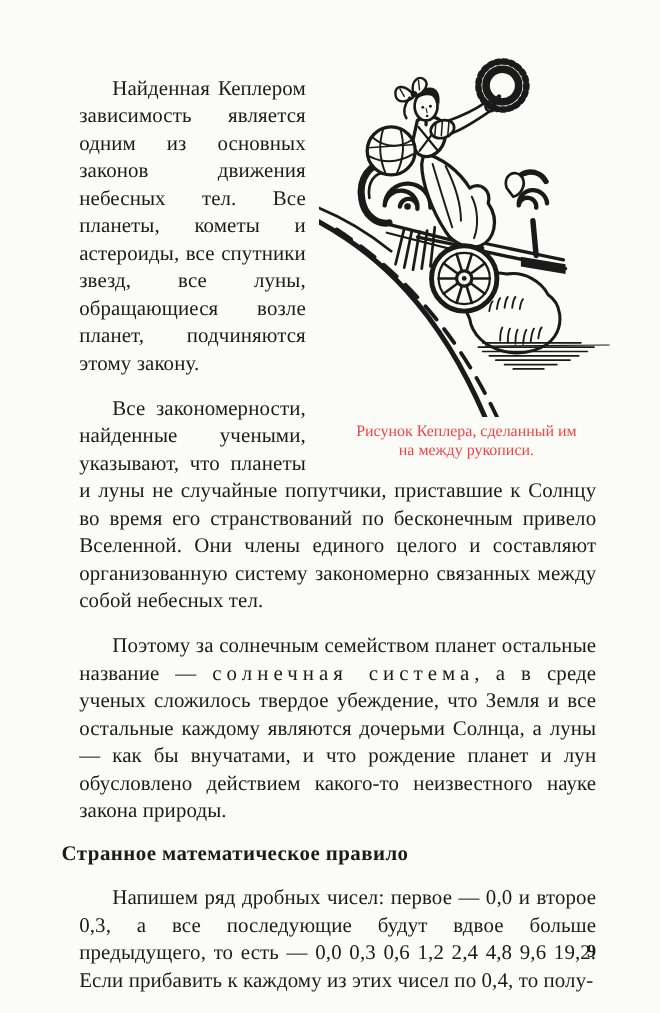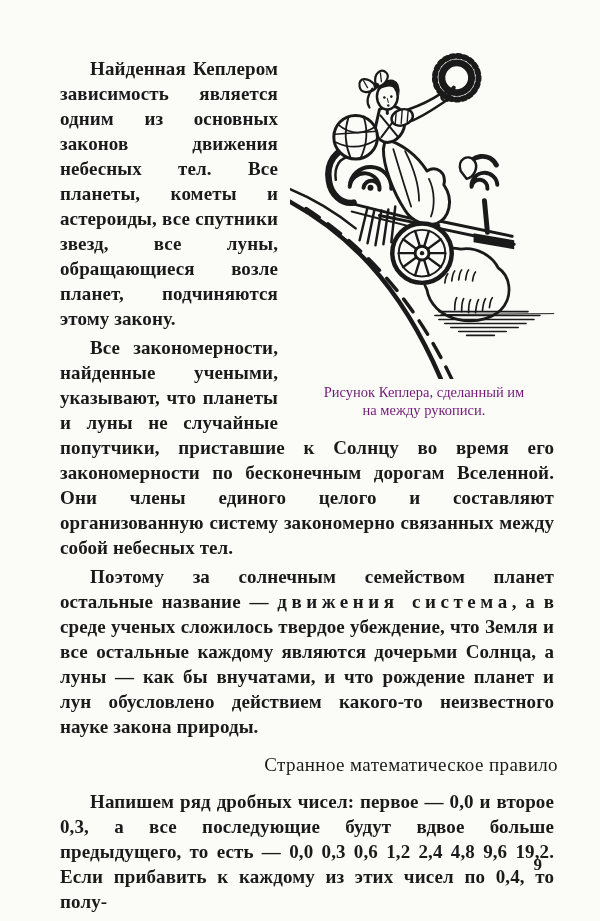--- a/index.html
+++ b/index.html
@@ -21,39 +21,38 @@
     float:right;
     width:268px;
     margin:0 0 8px 12px;
   }
   .figure-block svg { display:block; width:268px; height:327px; }
   .figure-caption {
     margin-top:4px;
     font-size:14.5px;
     line-height:18px;
     text-align:center;
-    color:#701a75;
+    color:#ef4444;
   }
   .figure-caption span { display:block; }
   p.body-par {
-    margin:4px;
+    margin:16px;
     font-size:19px;
     line-height:25px;
     text-align:justify;
     text-indent:30px;
     letter-spacing:0.1px;
-    font-weight:bold;
   }
   .spaced { letter-spacing:0.24em; }
   .section-heading {
     clear:none;
     margin:15px 0 13px 0;
     font-size:19px;
-    font-weight:normal;
-    text-align:right;
+    font-weight:bold;
+    text-align:left;
     letter-spacing:0.4px;
   }
   .page-number {
     position:absolute;
     right:58px; bottom:46px;
     font-size:17px;
     font-weight:bold;
   }
   .ink { stroke:#1a1a1a; fill:none; stroke-linecap:round; stroke-linejoin:round; }
   .ink-fill { fill:#1a1a1a; stroke:none; }
@@ -178,23 +177,23 @@
         <circle class="ink paper-fill" cx="133" cy="203" r="7" stroke-width="3" fill="#fbfbf8"></circle>
         <circle class="ink-fill" cx="133" cy="203" r="2.2"></circle>
       </svg>
       <div class="figure-caption">
         <span>Рисунок Кеплера, сделанный им</span>
         <span>на между рукописи.</span>
       </div>
     </div>
 
     <p class="body-par">Найденная Кеплером зависимость является одним из основных законов движения небесных тел. Все планеты, кометы и астероиды, все спутники звезд, все луны, обращающиеся возле планет, подчиняются этому закону.</p>
-    <p class="body-par">Все закономерности, найденные учеными, указывают, что планеты и луны не случайные попутчики, приставшие к Солнцу во время его закономерности по бесконечным дорогам Вселенной. Они члены единого целого и составляют организованную систему закономерно связанных между собой небесных тел.</p>
+    <p class="body-par">Все закономерности, найденные учеными, указывают, что планеты и луны не случайные попутчики, приставшие к Солнцу во время его странствований по бесконечным привело Вселенной. Они члены единого целого и составляют организованную систему закономерно связанных между собой небесных тел.</p>
     <p class="body-par">
-      <span>Поэтому за солнечным семейством планет остальные название — </span><span class="spaced">движения система</span><span>, а в среде ученых сложилось твердое убеждение, что Земля и все остальные каждому являются дочерьми Солнца, а луны — как бы внучатами, и что рождение планет и лун обусловлено действием какого-то неизвестного науке закона природы.</span>
+      <span>Поэтому за солнечным семейством планет остальные название — </span><span class="spaced">солнечная система</span><span>, а в среде ученых сложилось твердое убеждение, что Земля и все остальные каждому являются дочерьми Солнца, а луны — как бы внучатами, и что рождение планет и лун обусловлено действием какого-то неизвестного науке закона природы.</span>
     </p>
 
     <h2 class="section-heading">Странное математическое правило</h2>
 
     <p class="body-par">Напишем ряд дробных чисел: первое — 0,0 и второе 0,3, а все последующие будут вдвое больше предыдущего, то есть — 0,0 0,3 0,6 1,2 2,4 4,8 9,6 19,2. Если прибавить к каждому из этих чисел по 0,4, то полу-</p>
   </div>
 
   <div class="page-number">9</div>
 </div>
 

